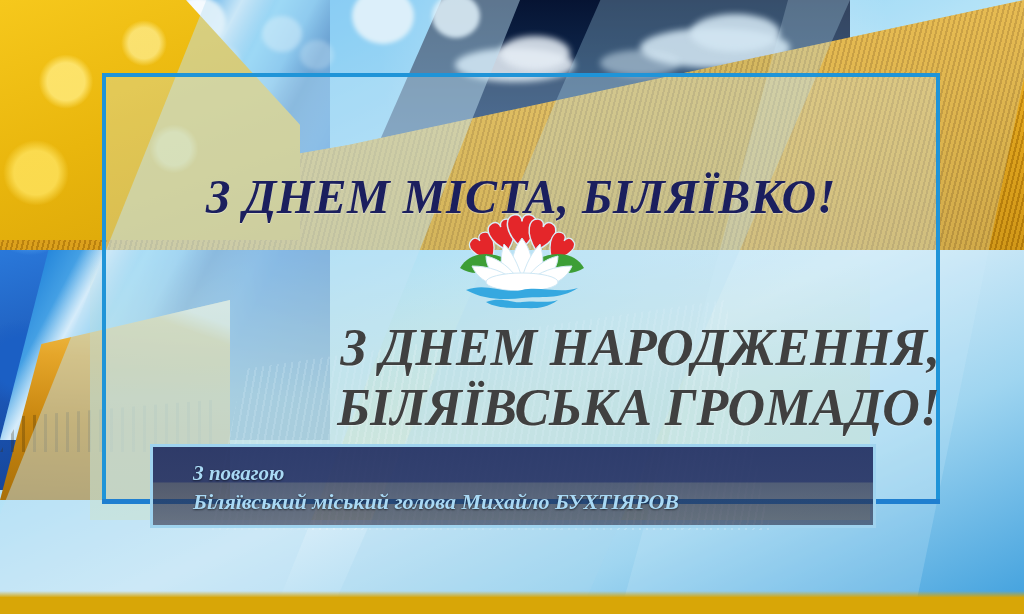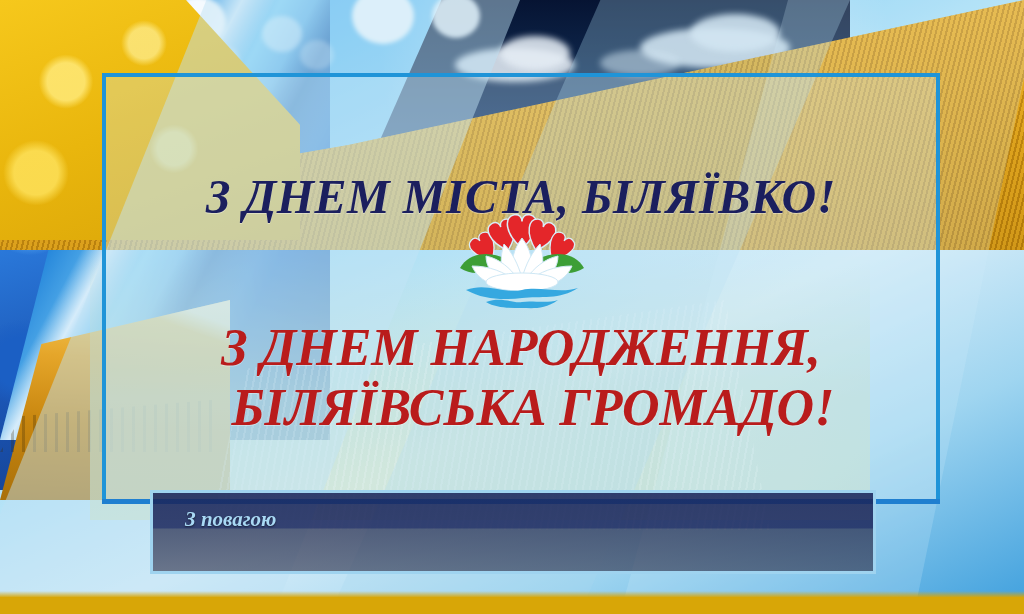--- a/index.html
+++ b/index.html
@@ -156,34 +156,34 @@
     color:#1b1f5e;
     font-family:"Liberation Serif",serif;
     font-style:italic;font-weight:bold;
     letter-spacing:.5px;
     text-shadow:0 1px 0 rgba(255,255,255,.35);
     margin-top:40px;
   }
   .h-line1{font-size:48px;line-height:54px;}
   .h-line2{font-size:52px;line-height:60px;}
   .h-line3{font-size:52px;line-height:60px;margin-left:24px;}
-  #headline-bottom{position:absolute;left:102px;top:318px;width:838px;text-align:center;
-    color:#b91c1c;font-family:"Liberation Serif",serif;font-style:italic;font-weight:bold;
+  #headline-bottom{position:absolute;left:102px;top:318px;width:838px;text-align:right;
+    color:#404040;font-family:"Liberation Serif",serif;font-style:italic;font-weight:bold;
     text-shadow:0 1px 0 rgba(255,255,255,.35);}
 
   
   #logo{position:absolute;left:452px;top:198px;width:140px;height:116px;}
 
   
   #signature{
-    position:absolute;left:150px;top:490px;width:726px;height:84px;
+    position:absolute;left:150px;top:444px;width:726px;height:84px;
     border:3px solid #9fd3ef;
     box-sizing:border-box;
     background:linear-gradient(180deg,rgba(26,38,92,.88) 0%,rgba(26,38,92,.86) 45%,rgba(38,44,78,.72) 46%,rgba(44,46,72,.62) 100%);
-    padding:12px 0 0 32px;
+    padding:12px 0 0 40px;
   }
   #signature .sig-line{
     color:#a9d9f5;
     font-family:"Liberation Serif",serif;
     font-style:italic;font-weight:bold;
     text-shadow:0 1px 2px rgba(0,0,0,.55);
   }
   .sig-1{font-size:21px;line-height:28px;}
   .sig-2{font-size:22px;line-height:30px;}
 
@@ -283,15 +283,16 @@
 
   <div id="headline-bottom">
     <div class="h-line2">З ДНЕМ НАРОДЖЕННЯ,</div>
     <div class="h-line3">БІЛЯЇВСЬКА ГРОМАДО!</div>
   </div>
 
   <div class="frame-rule"></div>
 
   <div id="signature">
     <div class="sig-line sig-1">З повагою</div>
+    <div class="sig-line sig-2">Біляївський міський голова Михайло БУХТІЯРОВ</div>
   </div>
 
 </div>
 
 </body></html>

